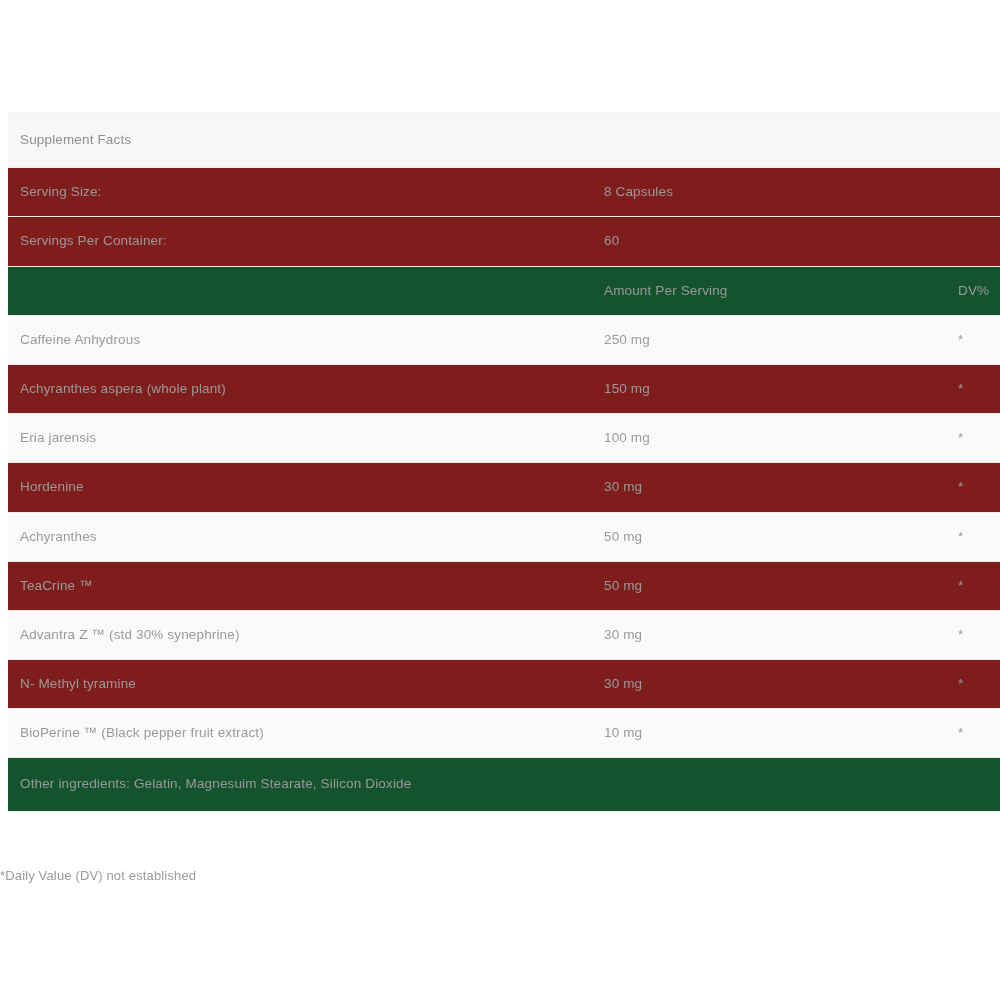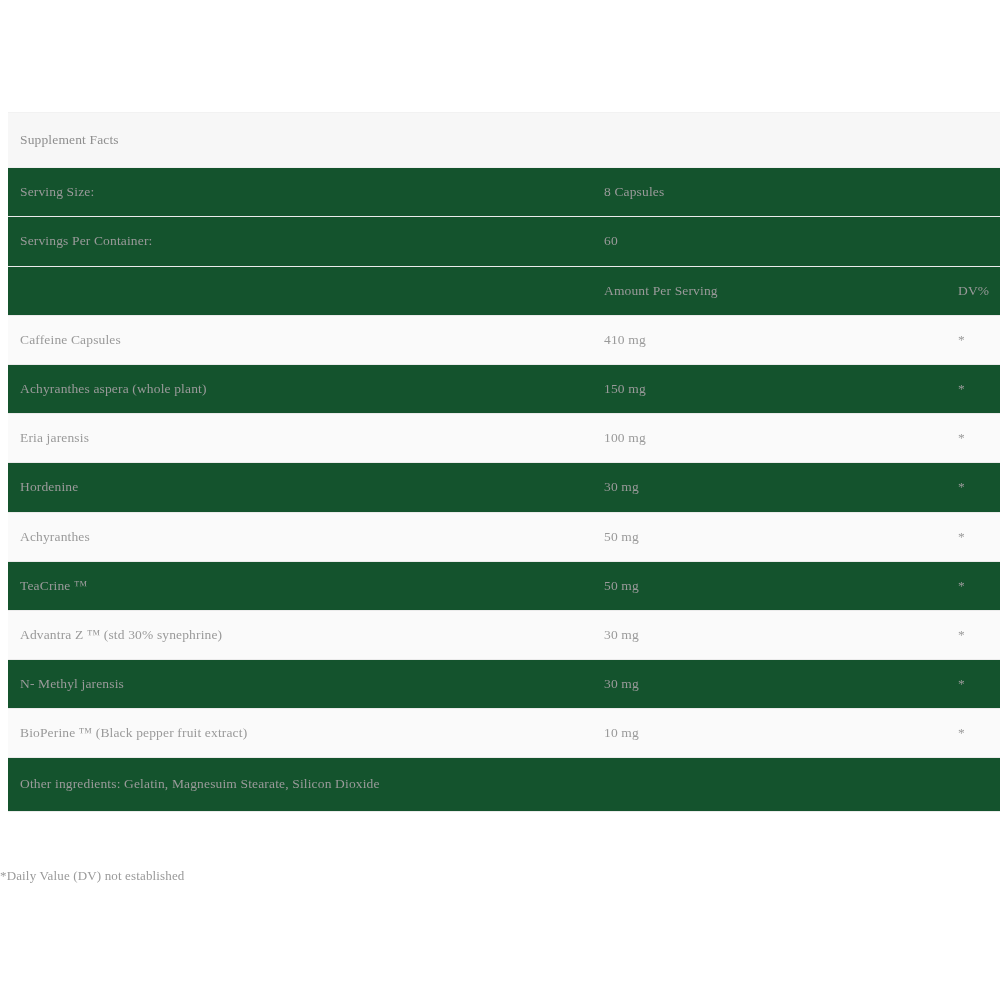--- a/index.html
+++ b/index.html
@@ -12,21 +12,20 @@
     background: #ffffff;
     font-family: "Liberation Sans", sans-serif;
     color: #8c8c8c;
     -webkit-font-smoothing: antialiased;
   }
   .page {
     position: relative;
     width: 1000px;
     height: 762px;
     box-sizing: border-box;
-    font-family: Liberation Serif, serif;
   }
   .facts-table {
     position: absolute;
     left: 8px;
     top: 112px;
     width: 984px;
     border-collapse: collapse;
     table-layout: fixed;
     font-size: 13.5px;
   }
@@ -46,21 +45,21 @@
 
   .row-title td {
     background: #f7f7f7;
     border-top: 1px solid #f2f2f2;
     border-bottom: 1px solid #f0f0f0;
     padding-top: 19px;
     padding-bottom: 19px;
     color: #8f8f8f;
   }
   .row-plain td {
-    background: #14532d;
+    background: #7f1d1d;
   }
   .row-shade td {
     background: #fafafa;
   }
   .row-head td {
     background: #14532d;
   }
   .row-other td {
     background: #14532d;
     padding-top: 18px;
@@ -104,22 +103,22 @@
         <td class="col-dv"></td>
       </tr>
 
       <tr class="row-head">
         <td class="col-name"></td>
         <td class="col-amt">Amount Per Serving</td>
         <td class="col-dv">DV%</td>
       </tr>
 
       <tr class="row-shade">
-        <td class="col-name">Caffeine Capsules</td>
-        <td class="col-amt">410 mg</td>
+        <td class="col-name">Caffeine Anhydrous</td>
+        <td class="col-amt">250 mg</td>
         <td class="col-dv dv-mark">*</td>
       </tr>
 
       <tr class="row-plain">
         <td class="col-name">Achyranthes aspera (whole plant)</td>
         <td class="col-amt">150 mg</td>
         <td class="col-dv dv-mark">*</td>
       </tr>
 
       <tr class="row-shade">
@@ -146,21 +145,21 @@
         <td class="col-dv dv-mark">*</td>
       </tr>
 
       <tr class="row-shade">
         <td class="col-name">Advantra Z ™ (std 30% synephrine)</td>
         <td class="col-amt">30 mg</td>
         <td class="col-dv dv-mark">*</td>
       </tr>
 
       <tr class="row-plain">
-        <td class="col-name">N- Methyl jarensis</td>
+        <td class="col-name">N- Methyl tyramine</td>
         <td class="col-amt">30 mg</td>
         <td class="col-dv dv-mark">*</td>
       </tr>
 
       <tr class="row-shade">
         <td class="col-name">BioPerine ™ (Black pepper fruit extract)</td>
         <td class="col-amt">10 mg</td>
         <td class="col-dv dv-mark">*</td>
       </tr>
 

